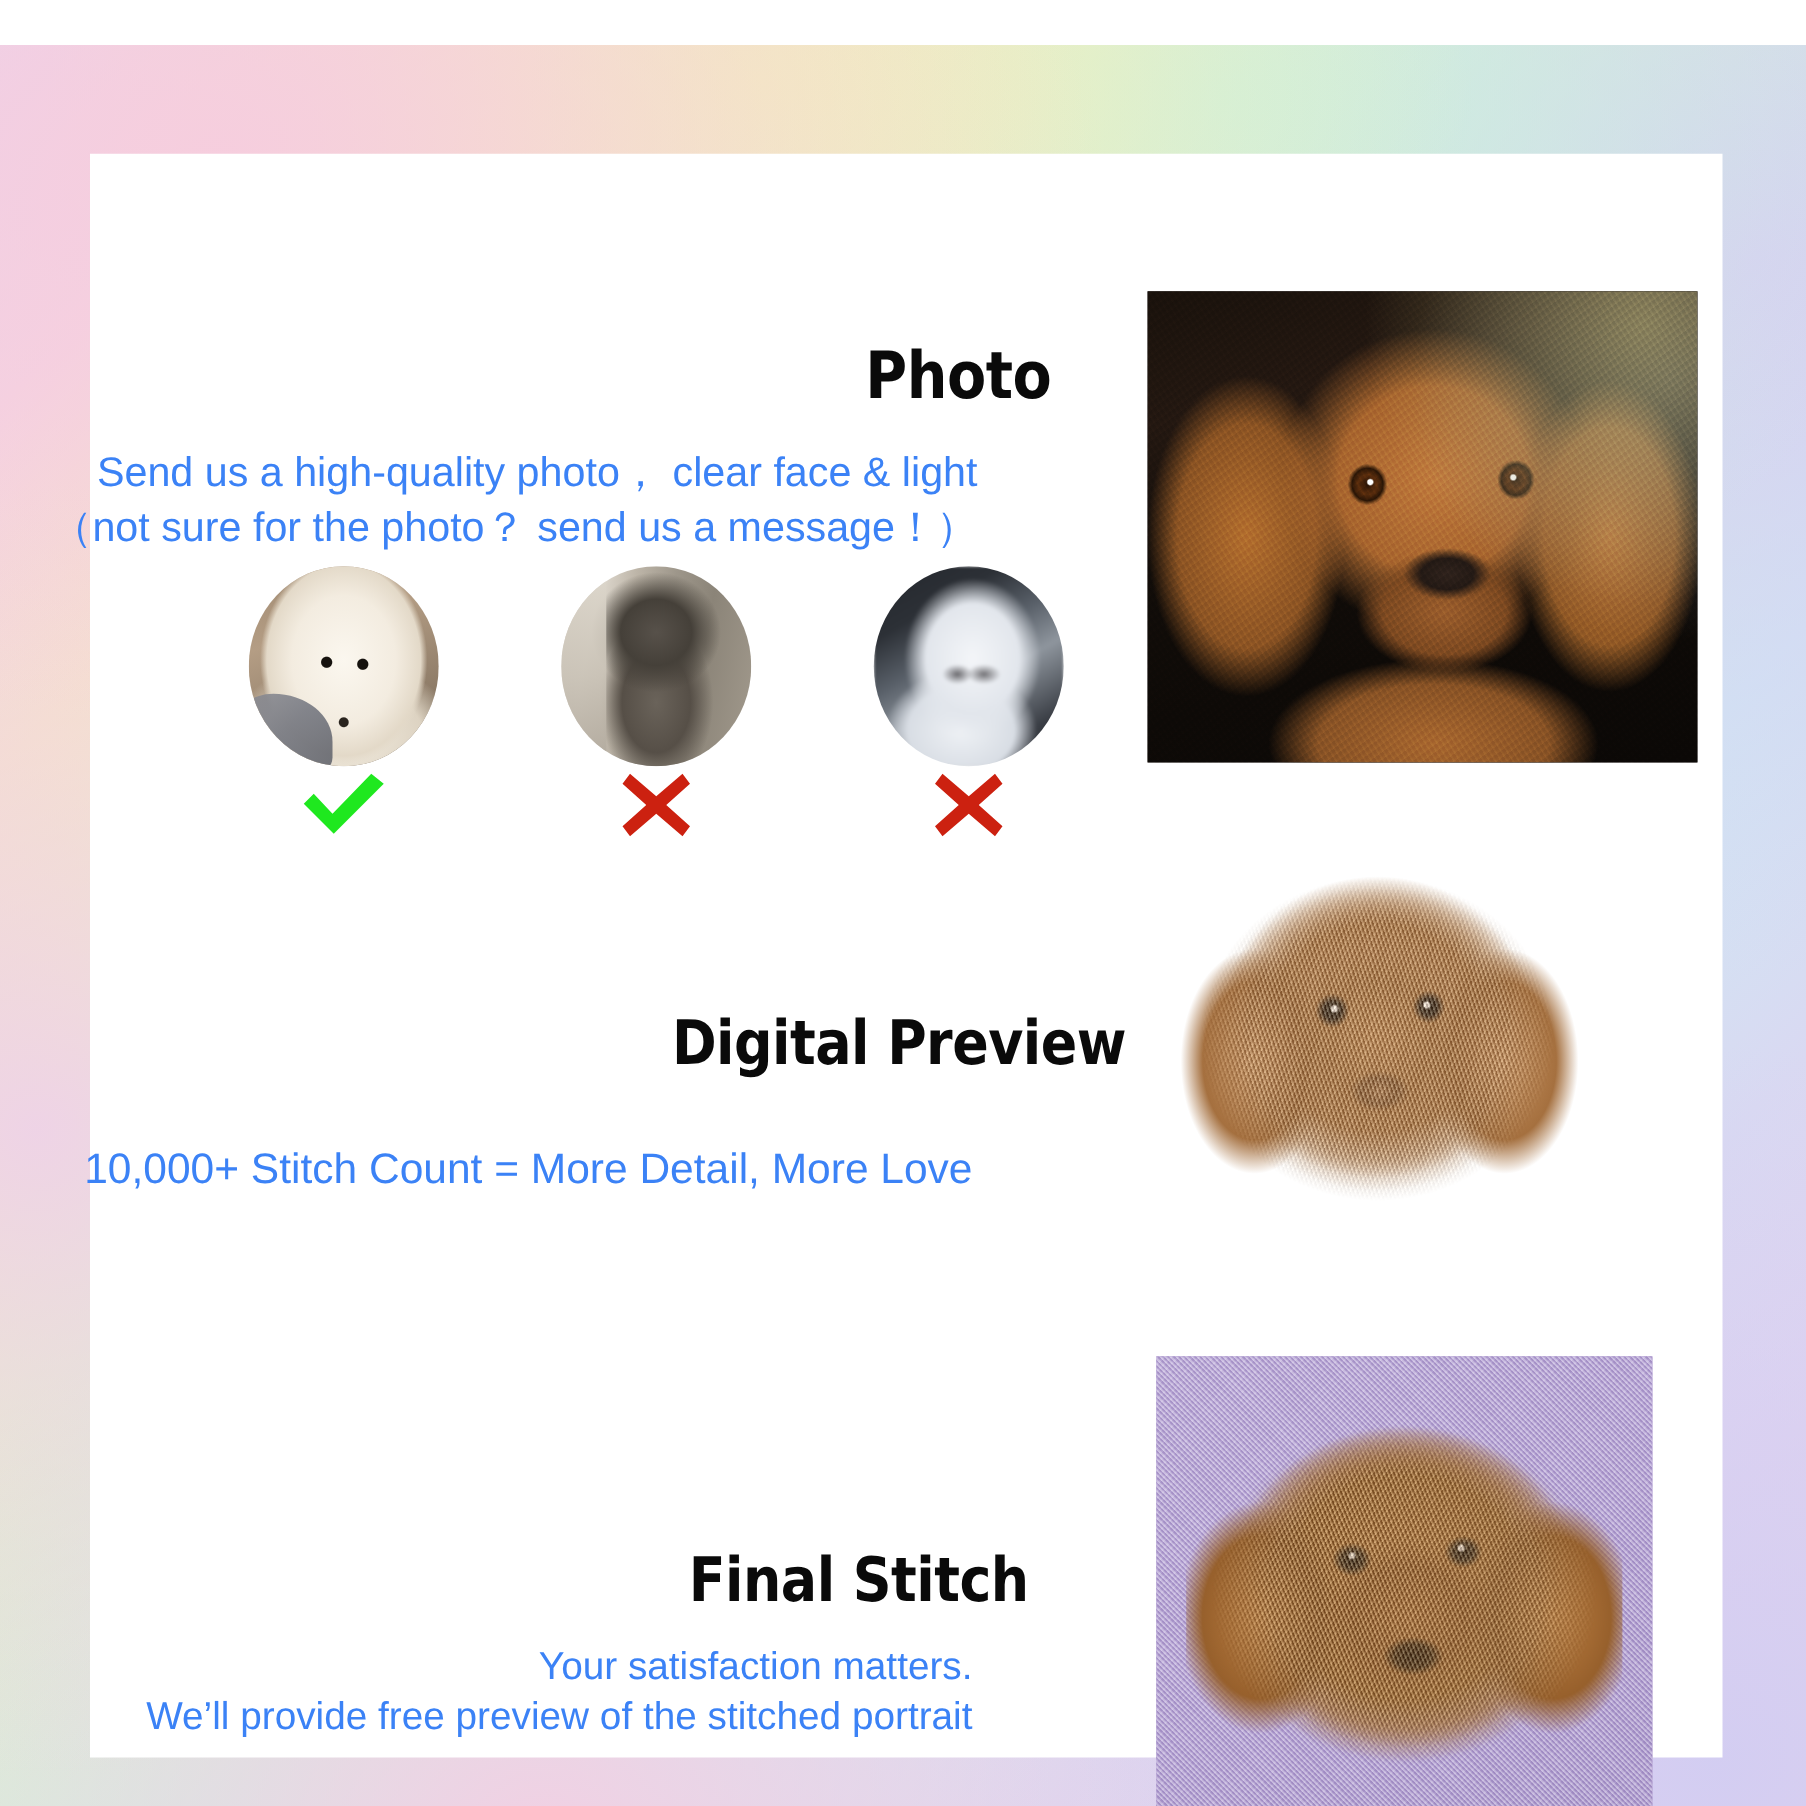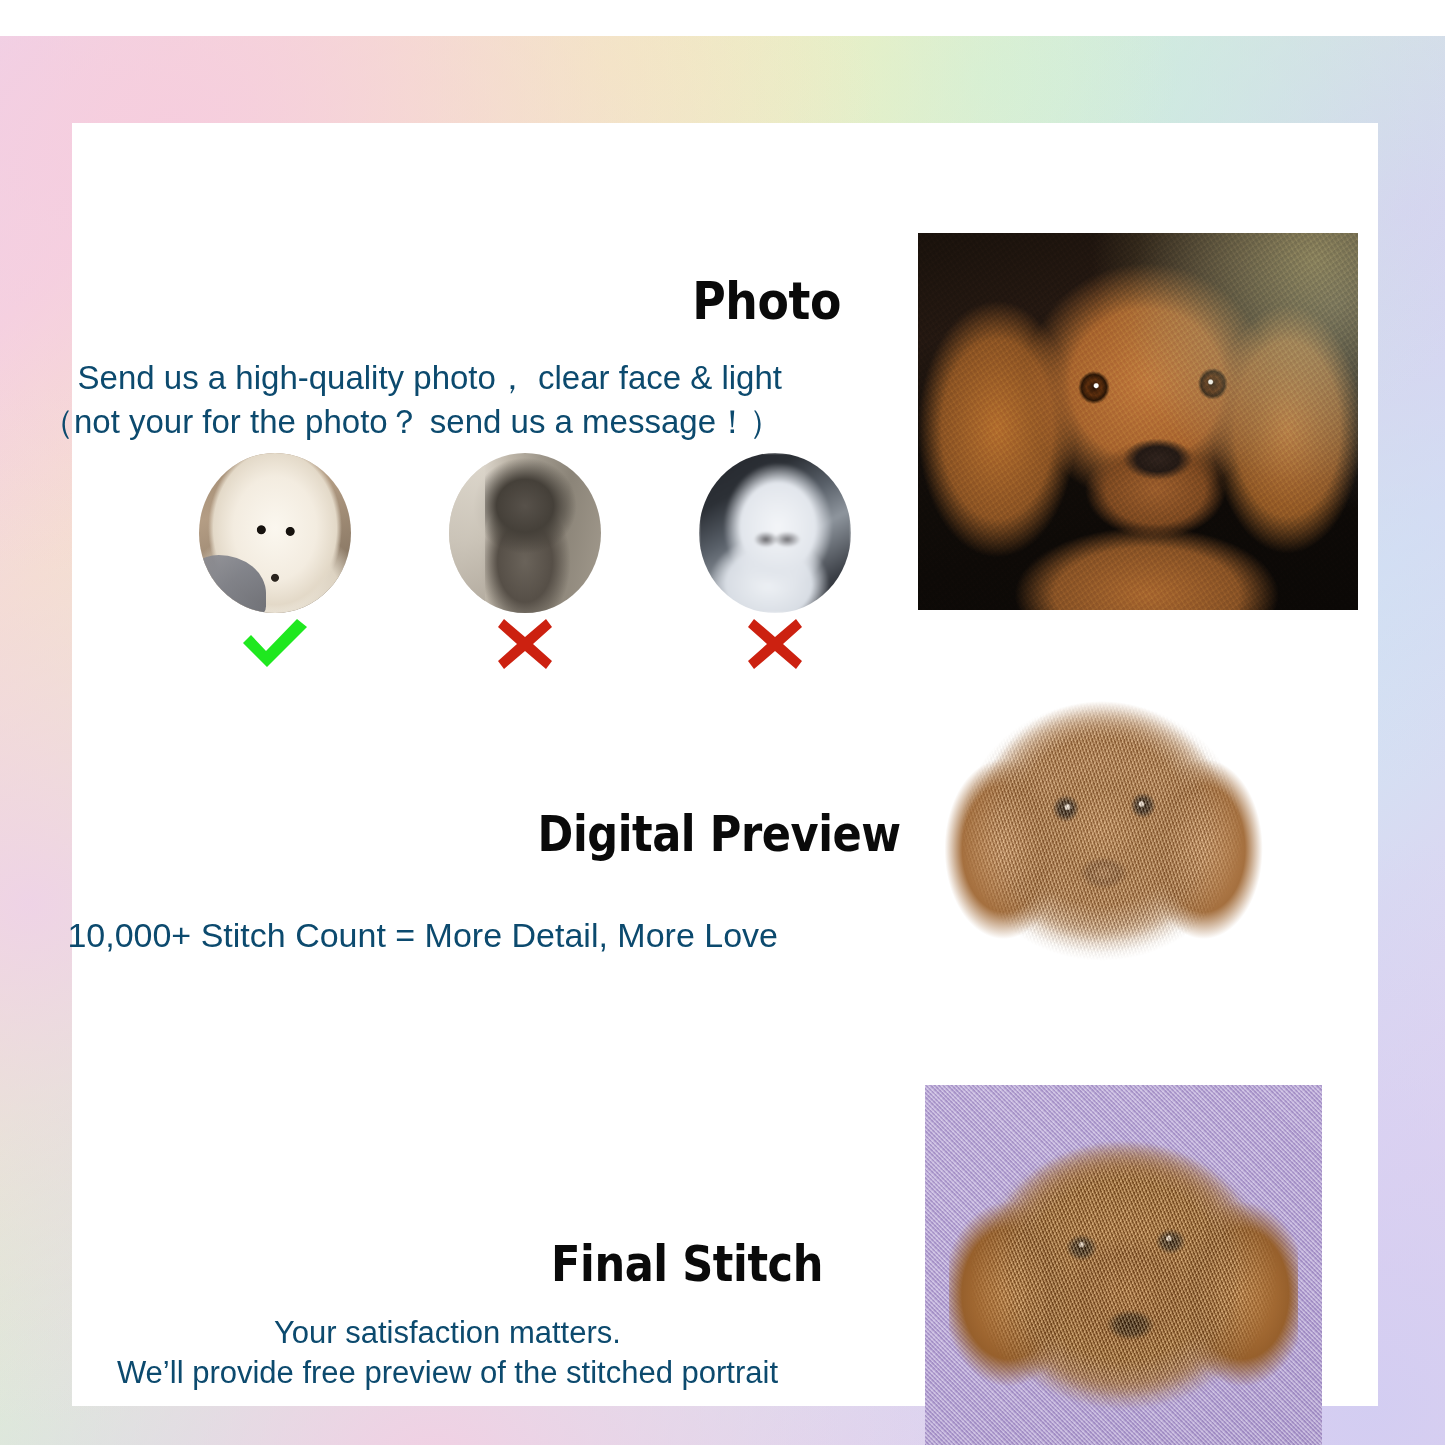--- a/index.html
+++ b/index.html
@@ -83,21 +83,21 @@
   #final-heading {
     right: 555px;
     top: 1113px;
     font-size: 49px;
   }
 
   
   .para {
     position: absolute;
     font-family: "Liberation Sans", sans-serif;
-    color: #0c4a6e;
+    color: #3b82f6;
     text-align: right;
     line-height: 1.34;
     white-space: nowrap;
   }
   #photo-para {
     right: 596px;
     top: 233px;
     font-size: 33px;
   }
   #photo-para .line { display: block; }
@@ -106,21 +106,20 @@
     right: 600px;
     top: 790px;
     font-size: 34px;
   }
 
   #final-para {
     right: 600px;
     top: 1190px;
     font-size: 31px;
     line-height: 1.3;
-    text-align: center;
   }
   #final-para .line { display: block; }
 
   
   #thumb-row {
     position: absolute;
     left: 100px;
     top: 330px;
     width: 720px;
     height: 215px;
@@ -345,21 +344,21 @@
 <body>
 
 <div id="poster">
 
   <div id="card">
 
     <div class="heading" id="photo-heading">Photo</div>
 
     <div class="para" id="photo-para">
       <span class="line">Send us a high-quality photo， clear face &amp; light</span>
-      <span class="line">（not your for the photo？ send us a message！）</span>
+      <span class="line">（not sure for the photo？ send us a message！）</span>
     </div>
 
     <div id="photo-image">
       <div class="poodle-photo"></div>
     </div>
 
     <div id="thumb-row">
 
       <div class="thumb-cell c1">
         <div class="thumb-img">

